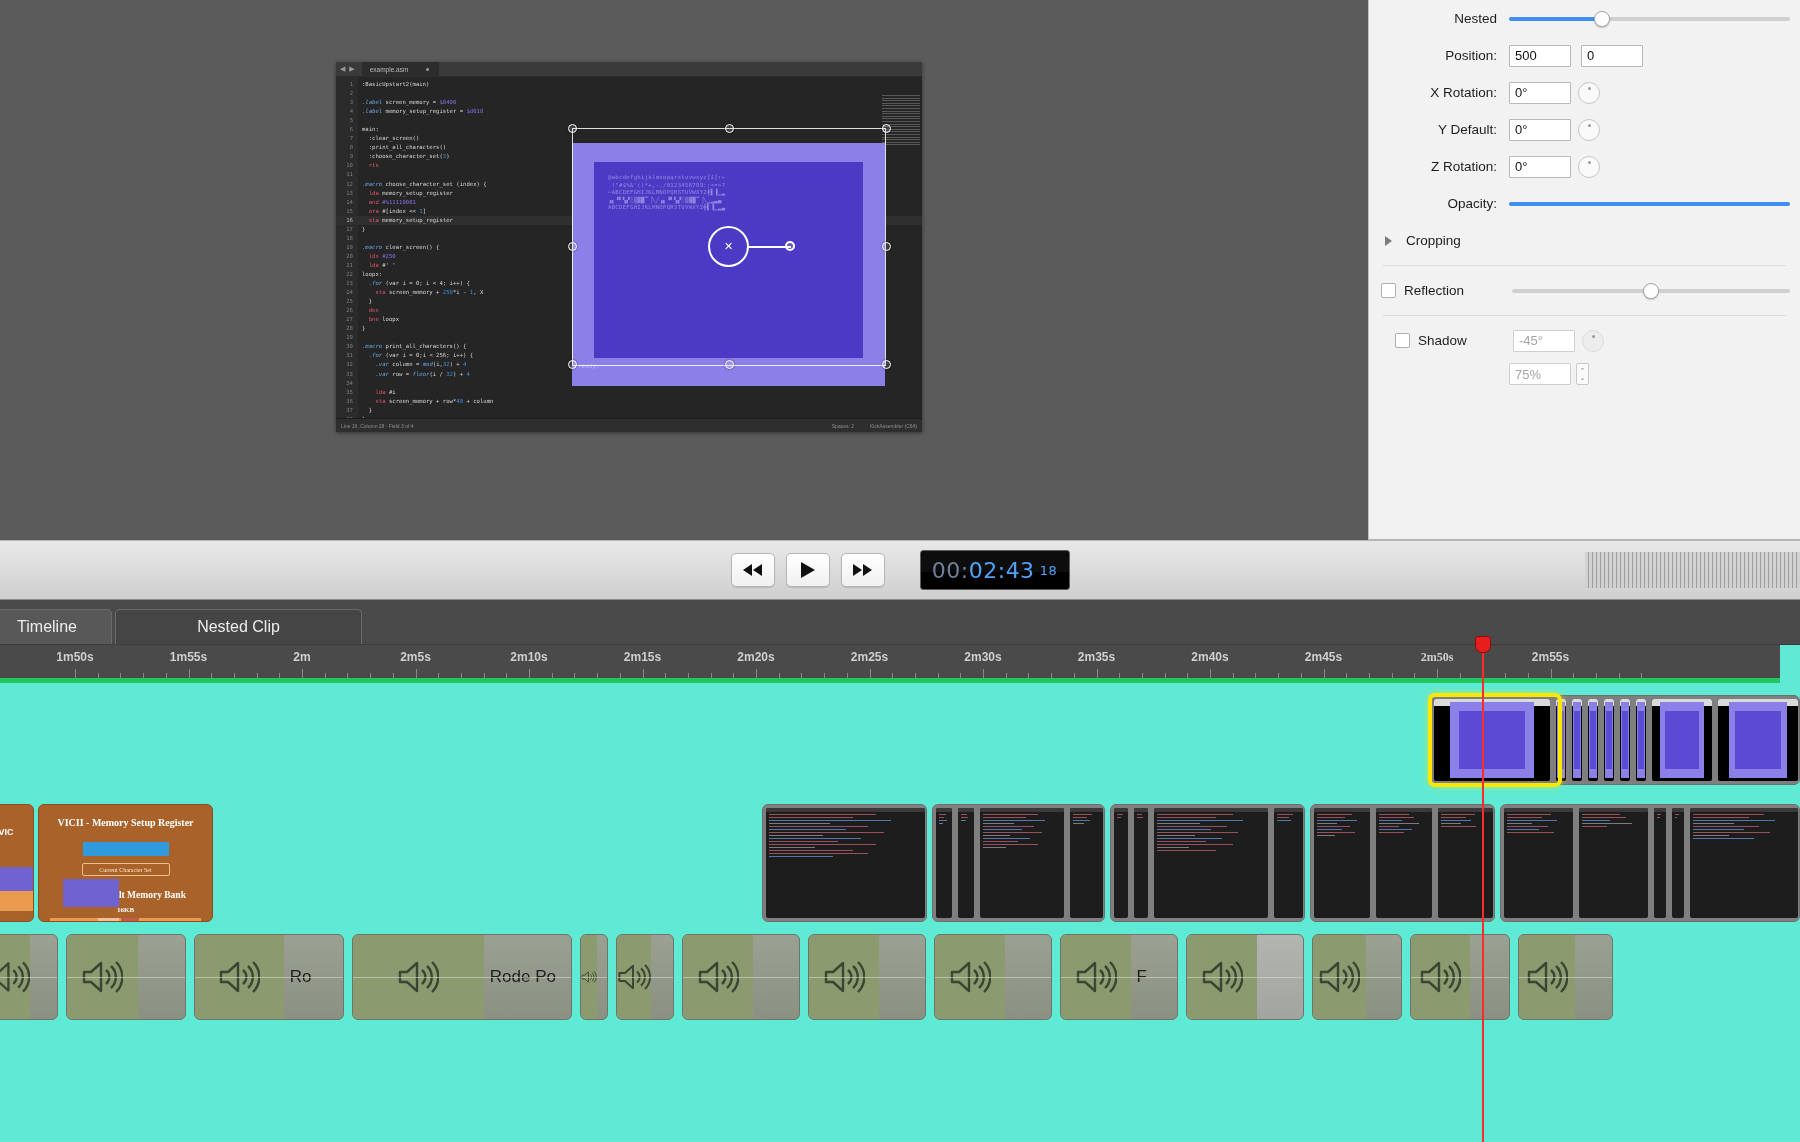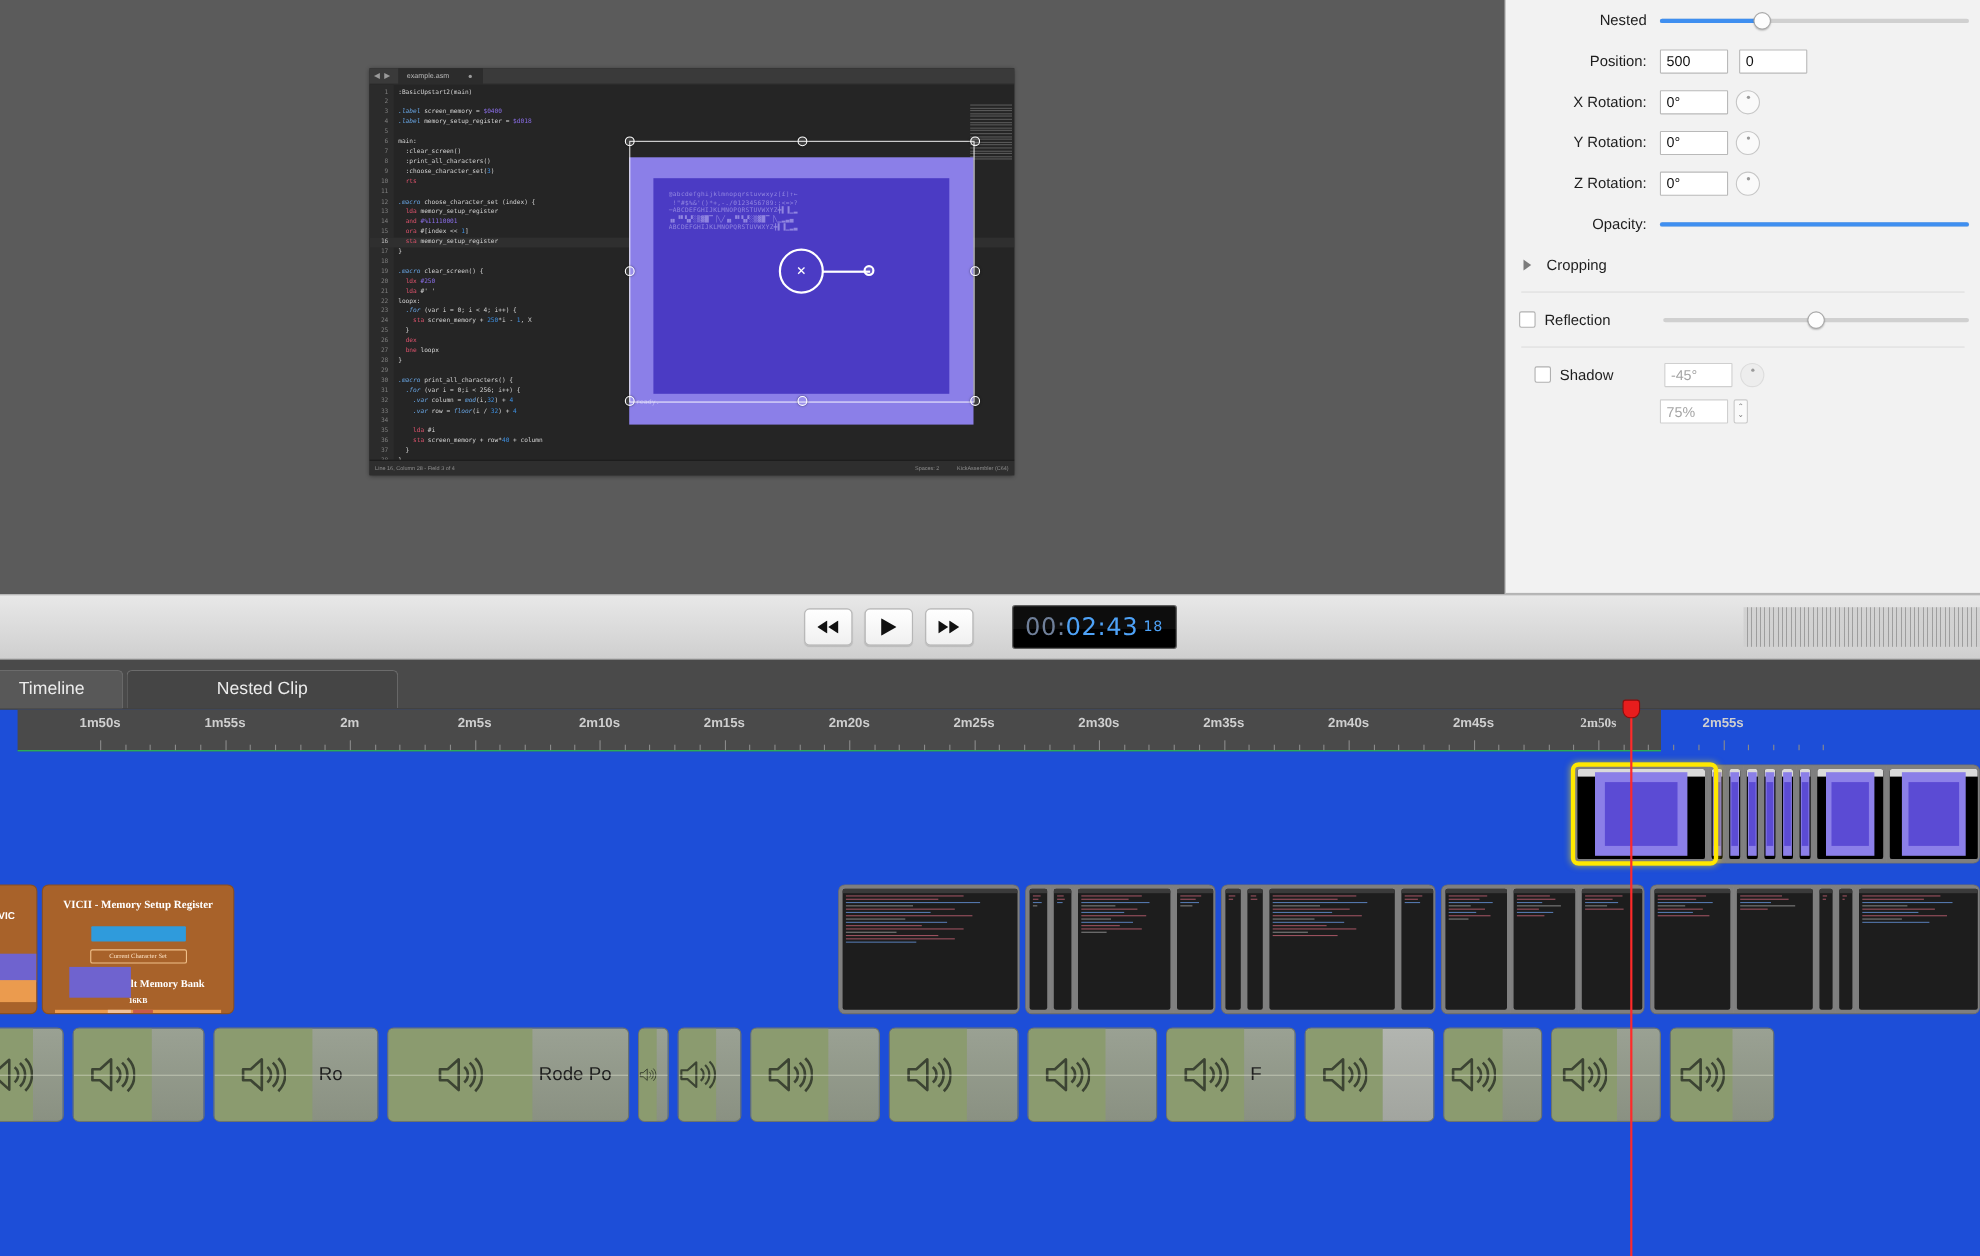--- a/index.html
+++ b/index.html
@@ -204,38 +204,38 @@
   #timecode .dim { color: #6f7f99; font-size: 22px; }
   #timecode .br  { color: #4ea2f7; font-size: 22px; }
   #timecode .fr  { color: #4ea2f7; font-size: 13px; margin-left: 5px; }
   #transport-striped {
     position: absolute; right: 0; top: 552px; width: 215px; height: 36px;
     background: repeating-linear-gradient(90deg,#cfcfcf 0 3px,#8f8f8f 3px 4px);
     opacity: .8;
   }
 
   
-  #timeline { position: absolute; left: 0; top: 600px; width: 1800px; height: 542px; background: #1d4ed8; }
+  #timeline { position: absolute; left: 0; top: 600px; width: 1800px; height: 542px; background: #5eead4; }
   #tab-strip {
     position: absolute; left: 0; top: 0; width: 1800px; height: 45px;
     background: #4a4a4a; border-bottom: 1px solid #3c3c3c;
     display: flex; align-items: flex-end; padding-left: 0;
   }
   .tl-tab {
     height: 35px; border: 1px solid #6b6b6b; border-bottom: none;
     border-radius: 5px 5px 0 0;
     display: flex; align-items: center; justify-content: center;
     font-size: 16px; color: #ececec;
   }
   .tl-tab.active { background: #585858; width: 130px; margin-left: -18px; }
   .tl-tab.inactive { background: #454545; width: 247px; margin-left: 3px; }
 
   #ruler {
-    position: absolute; left: 0; top: 45px; width: 1494px; height: 38px;
-    background: #4a4a4a; border-bottom: 1px solid #22c55e; margin-left: 16px;
+    position: absolute; left: 0; top: 45px; width: 1780px; height: 38px;
+    background: #4a4a4a; border-bottom: 5px solid #22c55e;
   }
   .tick-label {
     position: absolute; top: 5px; font-size: 12px; font-weight: bold; color: #cfcfcf;
     transform: translateX(-50%);
   }
   .tick {
     position: absolute; bottom: 0; width: 1px; background: #8a8a8a;
   }
   #playhead {
     position: absolute; top: 45px; bottom: 0; width: 2px; background: #ff2a2a; z-index: 40;
@@ -409,21 +409,21 @@
     <div class="numfield" style="margin-left:10px">0</div>
   </div>
 
   <div class="row">
     <span class="label">X Rotation:</span>
     <div class="numfield">0°</div>
     <div class="dial"></div>
   </div>
 
   <div class="row">
-    <span class="label">Y Rotation:</span>
+    <span class="label">Y Default:</span>
     <div class="numfield">0°</div>
     <div class="dial"></div>
   </div>
 
   <div class="row">
     <span class="label">Z Rotation:</span>
     <div class="numfield">0°</div>
     <div class="dial"></div>
   </div>
 

